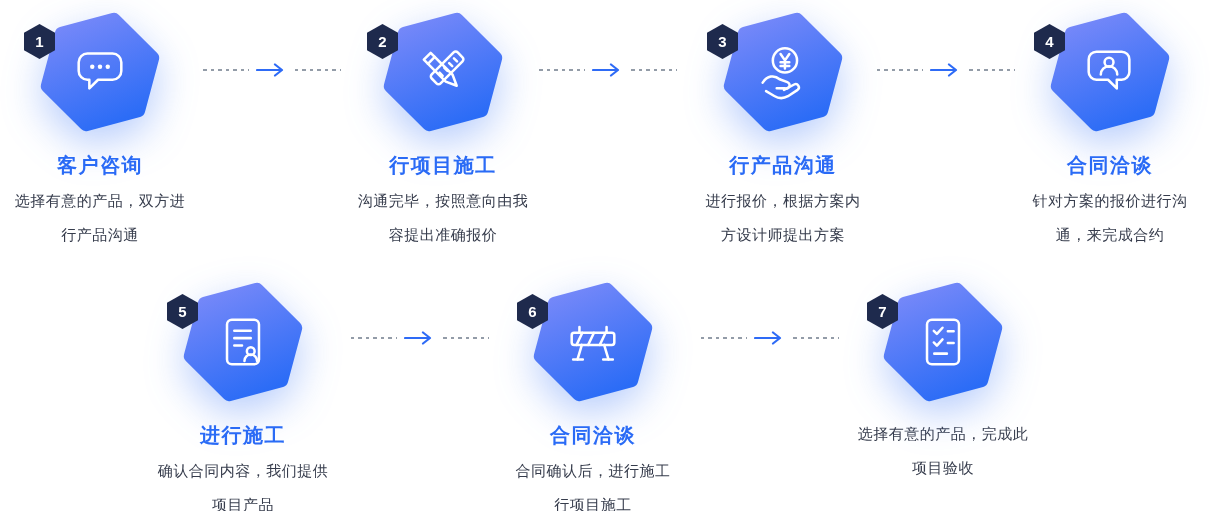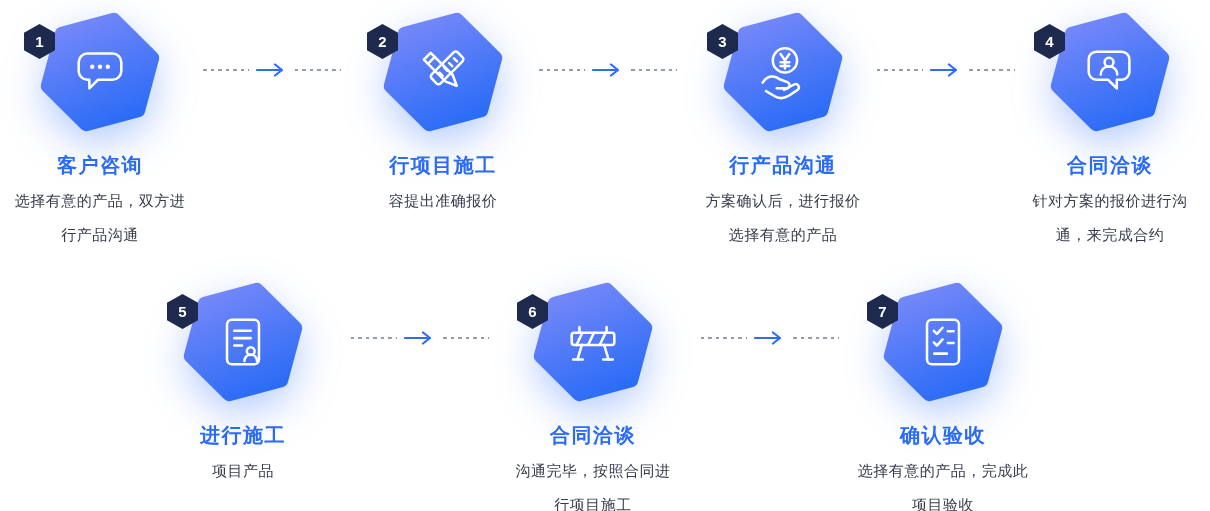--- a/index.html
+++ b/index.html
@@ -119,20 +119,21 @@
           </g>
           <g transform="rotate(-45 32 32)">
             <path d="M27 9 h10 v32 l-5 11 l-5 -11 z"></path>
             <path d="M27 15 h10"></path>
           </g>
         </svg>
       </div>
     </div>
     <div class="title">行项目施工</div>
     <div class="desc">
+      <div>沟通完毕，按照意向由我</div>
       <div>容提出准确报价</div>
     </div>
   </div>
 
   <div class="step row1" style="left:658px">
     <div class="hex-wrap">
       <svg class="hex" width="140" height="140" viewBox="0 0 140 140">
         <g transform="rotate(15 70 70)">
           <polygon points="70,16 116.8,43 116.8,97 70,124 23.2,97 23.2,43" fill="url(#hexGrad)" stroke="url(#hexGrad)" stroke-width="14" stroke-linejoin="round"></polygon>
         </g>
@@ -144,22 +145,22 @@
         <svg viewBox="0 0 64 64">
           <circle cx="34" cy="20" r="12.5"></circle>
           <path d="M29.5 13.5 L34 20 L38.5 13.5 M34 20 V28.5 M29.5 22 h9 M29.5 25.8 h9"></path>
           <path d="M11 43 c4.5 -7 12 -8.5 17.5 -3.5 l8 3 a3.4 3.4 0 0 1 -2.3 6.4 l-8.7 -0.2"></path>
           <path d="M33 50.5 l10.5 -5.6 a3.3 3.3 0 0 1 3.6 5.5 l-10 6.6 c-4.4 2.5 -9.8 2.4 -14.1 -0.2 l-8.5 -5"></path>
         </svg>
       </div>
     </div>
     <div class="title">行产品沟通</div>
     <div class="desc">
-      <div>方案确认后，进行报价</div>
-      <div>选择有意的产品</div>
+      <div>进行报价，根据方案内</div>
+      <div>方设计师提出方案</div>
     </div>
   </div>
 
   <div class="step row1" style="left:985px">
     <div class="hex-wrap">
       <svg class="hex" width="140" height="140" viewBox="0 0 140 140">
         <g transform="rotate(15 70 70)">
           <polygon points="70,16 116.8,43 116.8,97 70,124 23.2,97 23.2,43" fill="url(#hexGrad)" stroke="url(#hexGrad)" stroke-width="14" stroke-linejoin="round"></polygon>
         </g>
       </svg>
@@ -195,20 +196,21 @@
         <svg viewBox="0 0 64 64">
           <rect x="15.5" y="9" width="33" height="46" rx="5"></rect>
           <path d="M23 20.5 h17 M23 28 h17 M23 35.5 h8"></path>
           <circle cx="40" cy="41.5" r="4"></circle>
           <path d="M33.5 51.5 a6.5 6.5 0 0 1 13 0"></path>
         </svg>
       </div>
     </div>
     <div class="title">进行施工</div>
     <div class="desc">
+      <div>确认合同内容，我们提供</div>
       <div>项目产品</div>
     </div>
   </div>
 
   <div class="step row2" style="left:468px">
     <div class="hex-wrap">
       <svg class="hex" width="140" height="140" viewBox="0 0 140 140">
         <g transform="rotate(15 70 70)">
           <polygon points="70,16 116.8,43 116.8,97 70,124 23.2,97 23.2,43" fill="url(#hexGrad)" stroke="url(#hexGrad)" stroke-width="14" stroke-linejoin="round"></polygon>
         </g>
@@ -221,21 +223,21 @@
           <rect x="10" y="22.5" width="44" height="12.5" rx="2.5"></rect>
           <path d="M21 22.5 L15 35 M33 22.5 L27 35 M45 22.5 L39 35"></path>
           <path d="M18 16.5 v6 M46 16.5 v6"></path>
           <path d="M20.5 35 L16 50 M43.5 35 L48 50"></path>
           <path d="M11.5 50 h10 M42.5 50 h10"></path>
         </svg>
       </div>
     </div>
     <div class="title">合同洽谈</div>
     <div class="desc">
-      <div>沟通完毕，按照合同进</div>
+      <div>合同确认后，进行施工</div>
       <div>行项目施工</div>
     </div>
   </div>
 
   <div class="step row2" style="left:818px">
     <div class="hex-wrap">
       <svg class="hex" width="140" height="140" viewBox="0 0 140 140">
         <g transform="rotate(15 70 70)">
           <polygon points="70,16 116.8,43 116.8,97 70,124 23.2,97 23.2,43" fill="url(#hexGrad)" stroke="url(#hexGrad)" stroke-width="14" stroke-linejoin="round"></polygon>
         </g>
@@ -245,21 +247,20 @@
       </div>
       <div class="icon">
         <svg viewBox="0 0 64 64">
           <rect x="15.5" y="9" width="33" height="46" rx="5"></rect>
           <path d="M22.5 20.5 l3.2 3.2 l5.8 -6.4 M37 21 h6"></path>
           <path d="M22.5 32.5 l3.2 3.2 l5.8 -6.4 M37 33 h6"></path>
           <path d="M23 44 h13"></path>
         </svg>
       </div>
     </div>
-    <div class="title">确认验收</div>
     <div class="desc">
       <div>选择有意的产品，完成此</div>
       <div>项目验收</div>
     </div>
   </div>
 
   <div class="connector" style="left:203px; top:63px">
     <span class="dash"></span>
     <svg class="arrow" width="32" height="14" viewBox="0 0 32 14">
       <path d="M1 7 H25 M19 1.5 L26 7 L19 12.5" fill="none" stroke="#2e6bf6" stroke-width="2.2" stroke-linecap="round" stroke-linejoin="round"></path>

